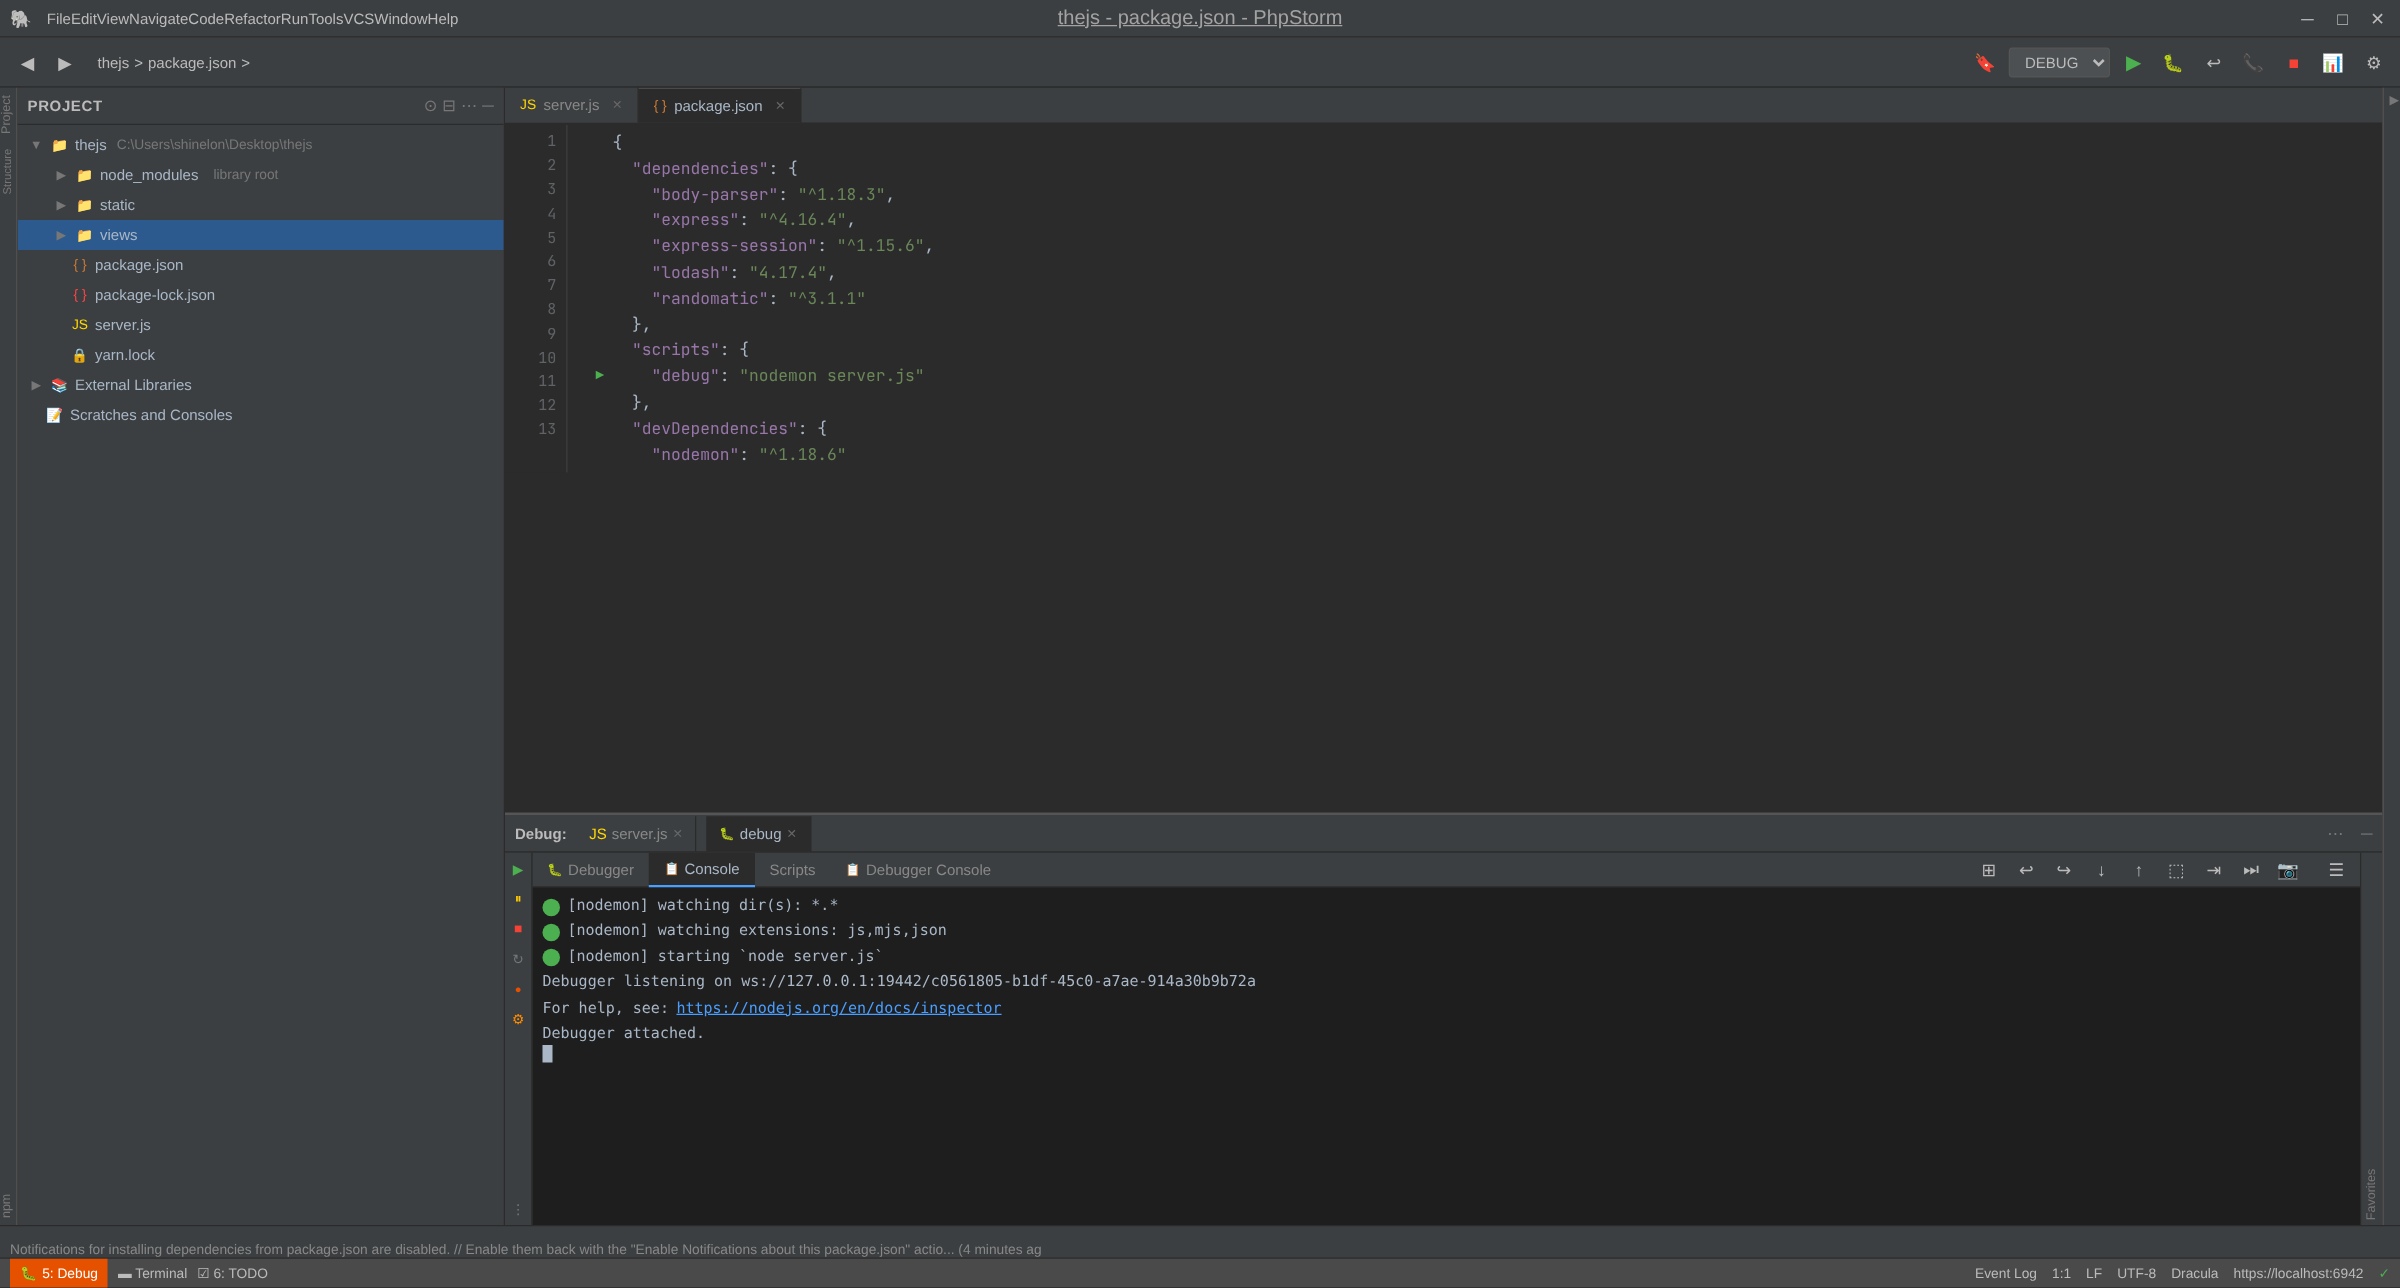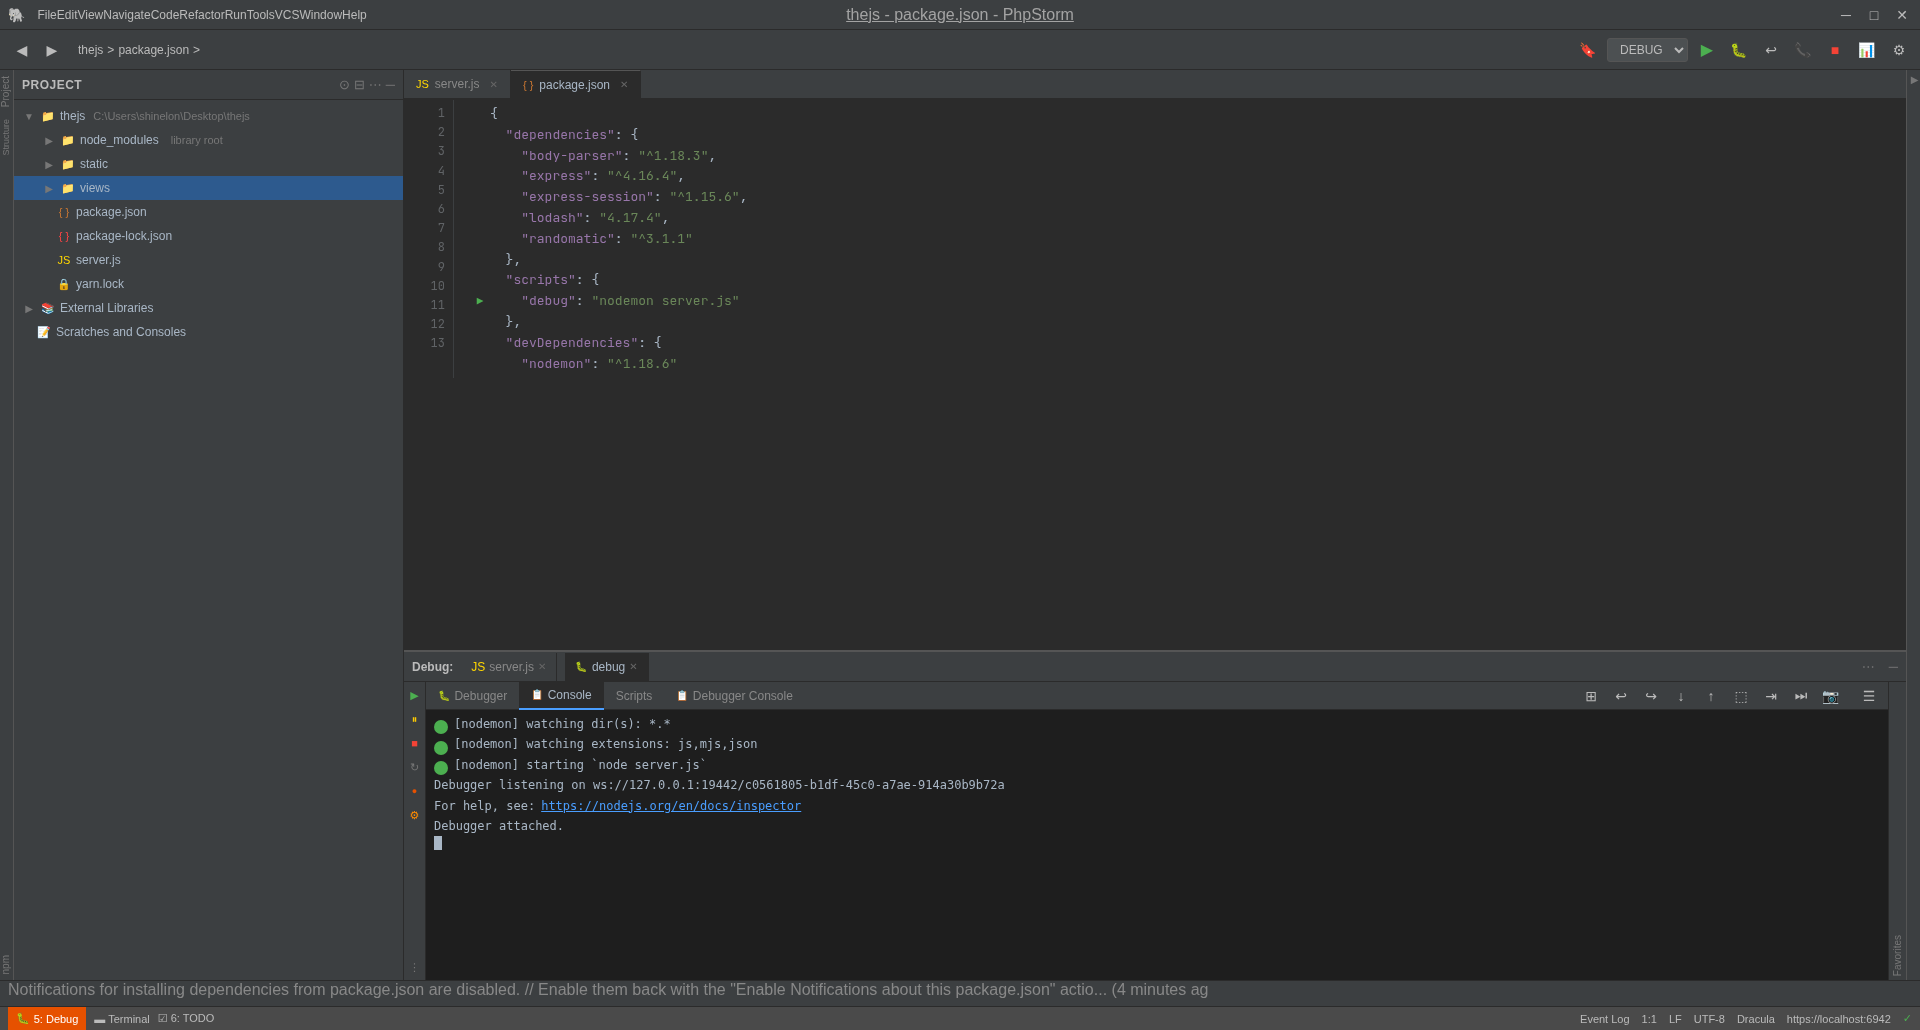--- a/index.html
+++ b/index.html
@@ -390,21 +390,21 @@
       flex: 1;
       overflow-y: auto;
       padding: 4px 8px;
       font-family: 'Consolas', monospace;
       font-size: 12px;
       line-height: 1.7;
       background: #1e1e1e;
     }
     .debug-line {
       display: flex;
-      align-items: flex-end;
+      align-items: center;
       gap: 6px;
     }
     .debug-line-icon {
       width: 14px;
       height: 14px;
       border-radius: 50%;
       flex-shrink: 0;
       margin-top: 3px;
     }
     .icon-green { background: #4caf50; }
@@ -451,23 +451,23 @@
       align-items: center;
       font-size: 11px;
       gap: 4px;
     }
 
     
     .notification-bar {
       height: 26px;
       background: #3c3f41;
       display: flex;
-      align-items: flex-start;
+      align-items: flex-end;
       padding: 0 8px;
-      font-size: 16px;
+      font-size: 11px;
       color: #888;
       border-top: 1px solid #2b2b2b;
       flex-shrink: 0;
       overflow: hidden;
     }
 
     
     ::-webkit-scrollbar { width: 6px; height: 6px; }
     ::-webkit-scrollbar-track { background: #2b2b2b; }
     ::-webkit-scrollbar-thumb { background: #555; border-radius: 3px; }

